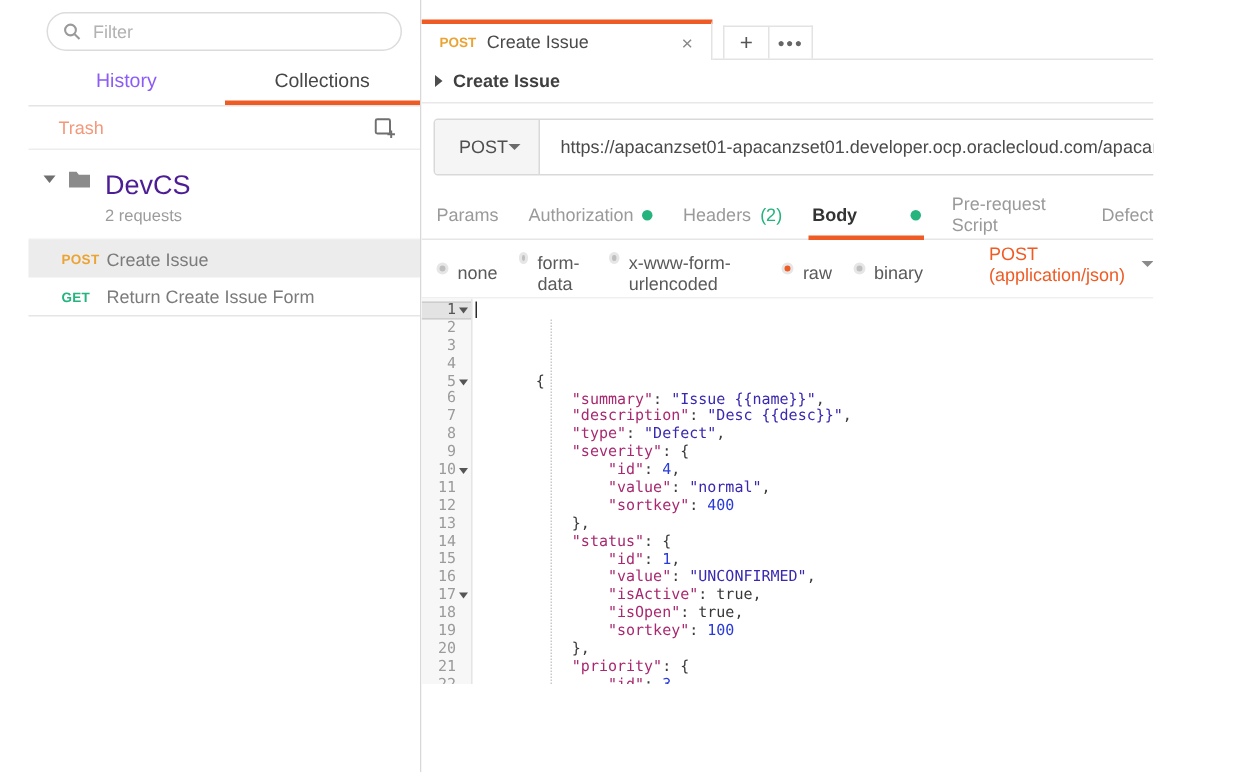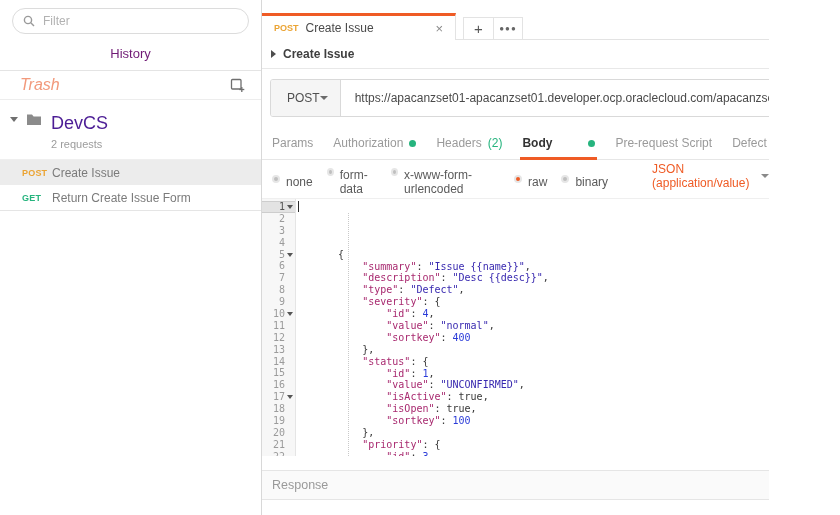--- a/index.html
+++ b/index.html
@@ -1,31 +1,32 @@
 <!DOCTYPE html>
 <html style="--accent: #ef5b25; --post: #eba434; --get: #26b47e; --green-dot: #26b47e; --trash: #f2997b; --editor-punct: #3b3b3b; --editor-key: #a8296f; --editor-string: #3829b0; --editor-number: #2a3bd8; --editor-bool: #383838;"><head>
 <meta charset="utf-8">
 <style>
   * { margin:0; padding:0; box-sizing:border-box; }
   html,body { background:#fff; }
   .app {
     position:relative; width:769px; height:515px; overflow:hidden;
     font-family:"Liberation Sans", sans-serif; color:#444; background:#fff;
     display:flex;
+    padding-left:19px;
   }
   
   .sidebar { width:262px; flex:0 0 262px; border-right:1px solid #d8d8d8; background:#fff; display:flex; flex-direction:column; }
   .filter-box { margin:8px 12px 6px 12px; height:26px; border:1px solid #dcdcdc; border-radius:14px; display:flex; align-items:center; padding:0 10px; gap:8px; }
   .filter-box input { border:none; outline:none; flex:1; font-size:12px; font-family:"Liberation Sans",sans-serif; color:#555; background:transparent; }
   .filter-box input::placeholder { color:#b2b2b2; }
   .stabs { height:31px; display:flex; border-bottom:1px solid #e4e4e4; }
-  .stab { flex:1; display:flex; align-items:center; justify-content:center; font-size:13px; color:#701a75; border-bottom:3px solid transparent; cursor:pointer; }
+  .stab { flex:1; display:flex; align-items:center; justify-content:center; font-size:13px; color:#8b5cf6; border-bottom:3px solid transparent; cursor:pointer; }
   .stab.active { color:#474747; border-bottom-color:var(--accent); }
   .trash-row { height:29px; display:flex; align-items:center; padding:0 16px 0 20px; border-bottom:1px solid #ededed; }
-  .trash-label { color:var(--trash); font-size:16px; flex:1;font-style:italic; }
+  .trash-label { color:var(--trash); font-size:12px; flex:1; }
   .coll-row { display:flex; align-items:flex-start; padding:13px 0 9px 10px; }
   .caret-down { width:0; height:0; border-left:4px solid transparent; border-right:4px solid transparent; border-top:5px solid #6f6f6f; margin-top:4px; }
   .coll-row .folder { margin:0 0 0 8px; }
   .coll-meta { margin-left:9px; }
   .coll-name { font-size:18px; color:#4c1d95; }
   .coll-count { font-size:11px; color:#9c9c9c; margin-top:4px; }
   .req-list { border-top:1px solid #efefef; border-bottom:1px solid #e5e5e5; }
   .req-row { height:25px; display:flex; align-items:center; padding-left:22px; cursor:pointer; }
   .req-row.selected { background:#ececec; }
   .badge { font-size:9px; font-weight:bold; width:30px; letter-spacing:.2px; }
@@ -98,20 +99,21 @@
   <aside class="sidebar">
     <div class="filter-box">
       <svg width="12" height="12" viewBox="0 0 12 12">
         <circle cx="5" cy="5" r="3.6" fill="none" stroke="#9a9a9a" stroke-width="1.4"></circle>
         <line x1="7.8" y1="7.8" x2="11" y2="11" stroke="#9a9a9a" stroke-width="1.4"></line>
       </svg>
       <input type="text" placeholder="Filter" style="">
     </div>
     <div class="stabs">
       <div class="stab">History</div>
+      <div class="stab active">Collections</div>
     </div>
     <div class="trash-row">
       <span class="trash-label">Trash</span>
       <svg width="15" height="15" viewBox="0 0 15 15">
         <rect x="1.5" y="1.5" width="9.5" height="9.5" rx="1" fill="none" stroke="#6f6f6f" stroke-width="1.3"></rect>
         <line x1="11.8" y1="9" x2="11.8" y2="14" stroke="#6f6f6f" stroke-width="1.3"></line>
         <line x1="9.3" y1="11.5" x2="14.3" y2="11.5" stroke="#6f6f6f" stroke-width="1.3"></line>
       </svg>
     </div>
     <div class="coll-row">
@@ -204,21 +206,21 @@
       </div>
       <div class="mode selected">
         <span class="radio"></span>
         <span class="lbl">raw</span>
       </div>
       <div class="mode">
         <span class="radio"></span>
         <span class="lbl">binary</span>
       </div>
       <div class="ctype">
-        <span class="lbl">JSON (application/value)</span>
+        <span class="lbl">POST (application/json)</span>
         <span class="caret-sm"></span>
       </div>
     </div>
 
     <div class="editor">
       <div class="gutter">
           <div class="gline active">
             <span class="num">1</span>
             <span class="fold has"></span>
           </div>
@@ -307,18 +309,15 @@
             <span class="fold"></span>
           </div>
         </div>
       <div class="codearea">
         <div class="indent-guide"></div>
         <div class="cursor"></div>
       <div class="cline"><span class="tk-p">      {</span></div><div class="cline"><span class="tk-p">          </span><span class="tk-k">"summary"</span><span class="tk-p">: </span><span class="tk-s">"Issue {{name}}"</span><span class="tk-p">,</span></div><div class="cline"><span class="tk-p">          </span><span class="tk-k">"description"</span><span class="tk-p">: </span><span class="tk-s">"Desc {{desc}}"</span><span class="tk-p">,</span></div><div class="cline"><span class="tk-p">          </span><span class="tk-k">"type"</span><span class="tk-p">: </span><span class="tk-s">"Defect"</span><span class="tk-p">,</span></div><div class="cline"><span class="tk-p">          </span><span class="tk-k">"severity"</span><span class="tk-p">: {</span></div><div class="cline"><span class="tk-p">              </span><span class="tk-k">"id"</span><span class="tk-p">: </span><span class="tk-n">4</span><span class="tk-p">,</span></div><div class="cline"><span class="tk-p">              </span><span class="tk-k">"value"</span><span class="tk-p">: </span><span class="tk-s">"normal"</span><span class="tk-p">,</span></div><div class="cline"><span class="tk-p">              </span><span class="tk-k">"sortkey"</span><span class="tk-p">: </span><span class="tk-n">400</span></div><div class="cline"><span class="tk-p">          },</span></div><div class="cline"><span class="tk-p">          </span><span class="tk-k">"status"</span><span class="tk-p">: {</span></div><div class="cline"><span class="tk-p">              </span><span class="tk-k">"id"</span><span class="tk-p">: </span><span class="tk-n">1</span><span class="tk-p">,</span></div><div class="cline"><span class="tk-p">              </span><span class="tk-k">"value"</span><span class="tk-p">: </span><span class="tk-s">"UNCONFIRMED"</span><span class="tk-p">,</span></div><div class="cline"><span class="tk-p">              </span><span class="tk-k">"isActive"</span><span class="tk-p">: </span><span class="tk-b">true</span><span class="tk-p">,</span></div><div class="cline"><span class="tk-p">              </span><span class="tk-k">"isOpen"</span><span class="tk-p">: </span><span class="tk-b">true</span><span class="tk-p">,</span></div><div class="cline"><span class="tk-p">              </span><span class="tk-k">"sortkey"</span><span class="tk-p">: </span><span class="tk-n">100</span></div><div class="cline"><span class="tk-p">          },</span></div><div class="cline"><span class="tk-p">          </span><span class="tk-k">"priority"</span><span class="tk-p">: {</span></div><div class="cline"><span class="tk-p">              </span><span class="tk-k">"id"</span><span class="tk-p">: </span><span class="tk-n">3</span><span class="tk-p">,</span></div></div>
     </div>
 
     <div class="resp-gap"></div>
-    <div class="response-bar">
-      <span class="lbl">Response</span>
-    </div>
 
   </main>
 </div>
 
 </body></html>

